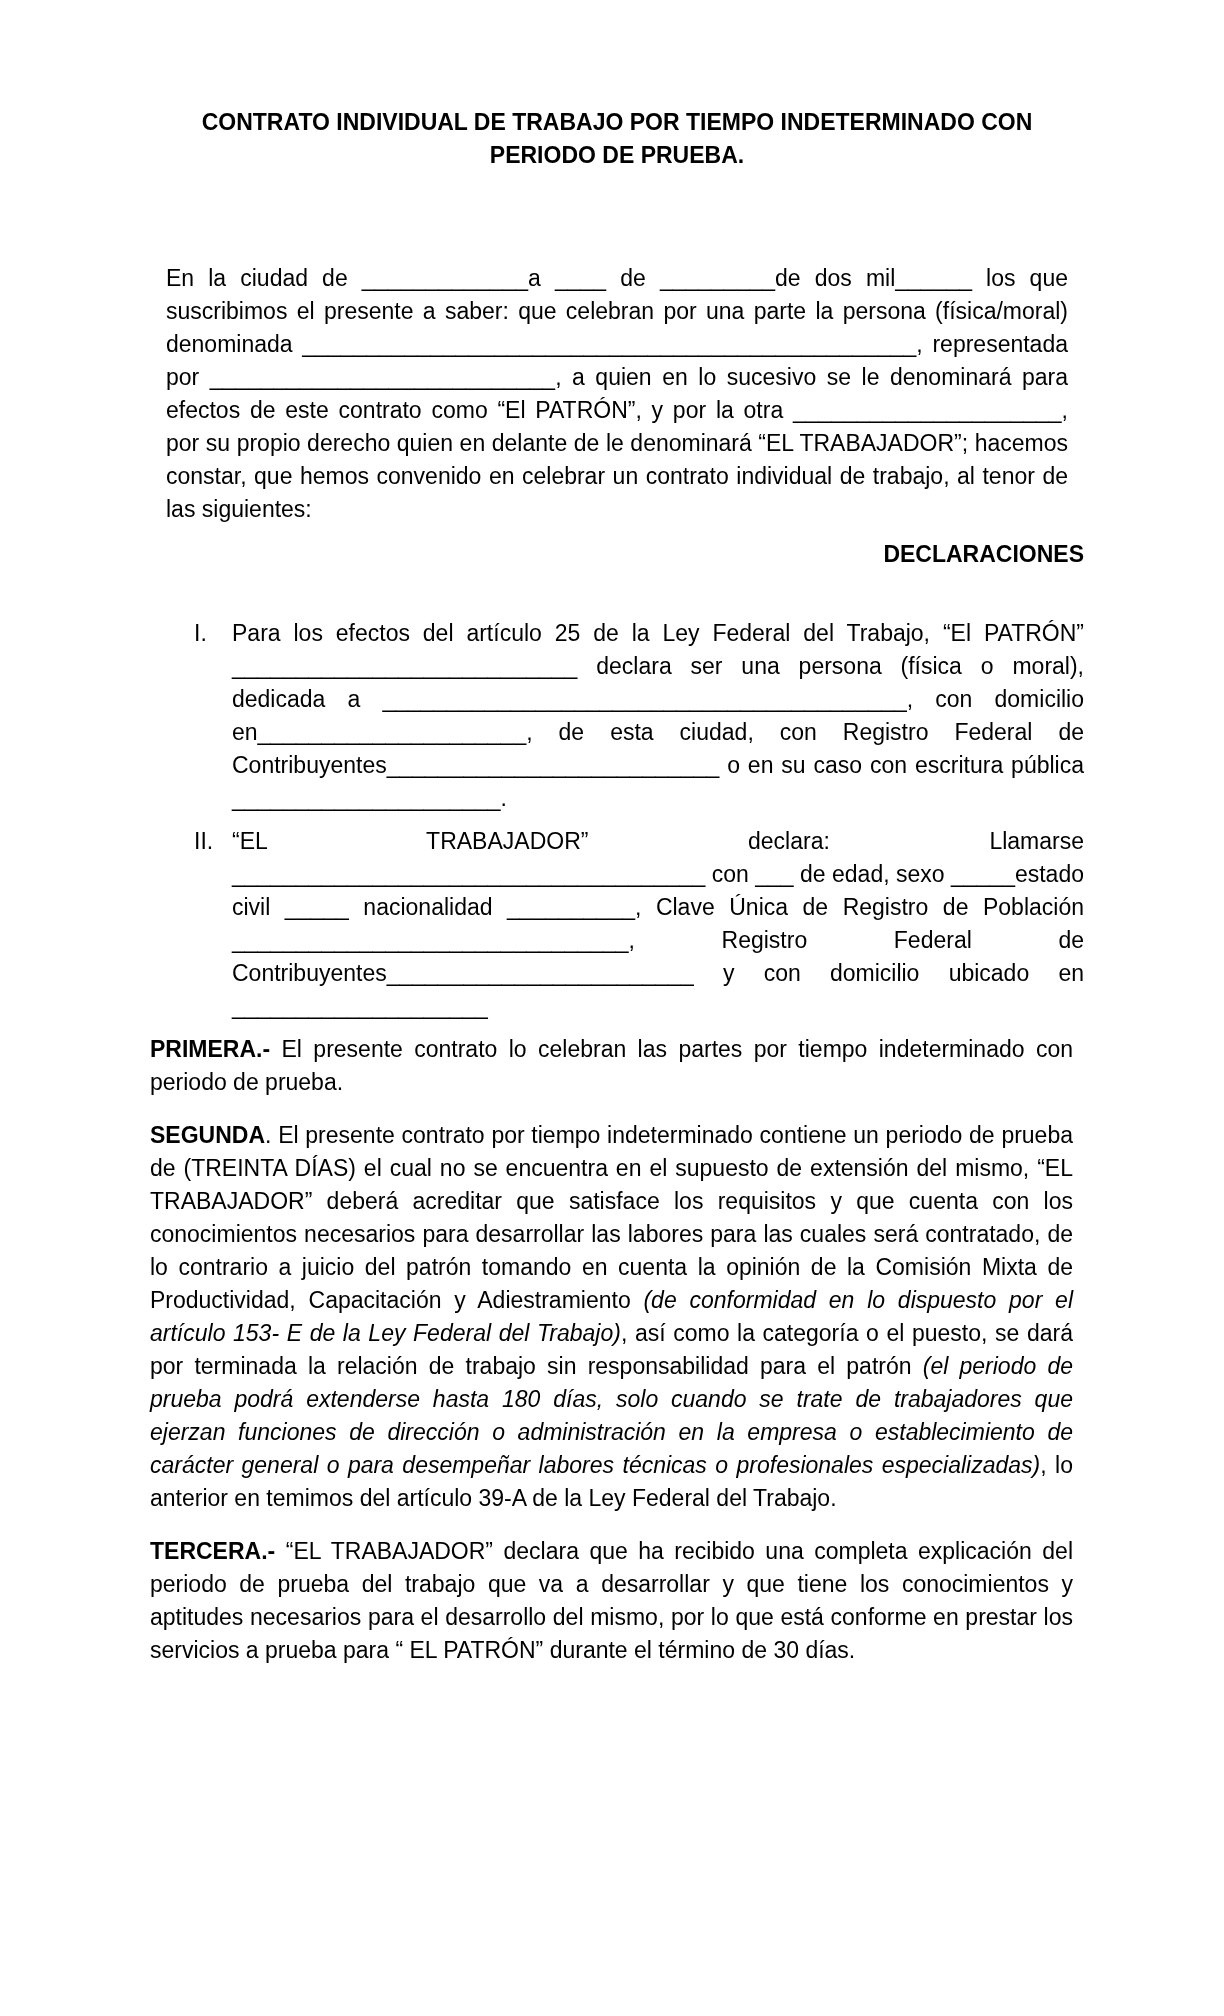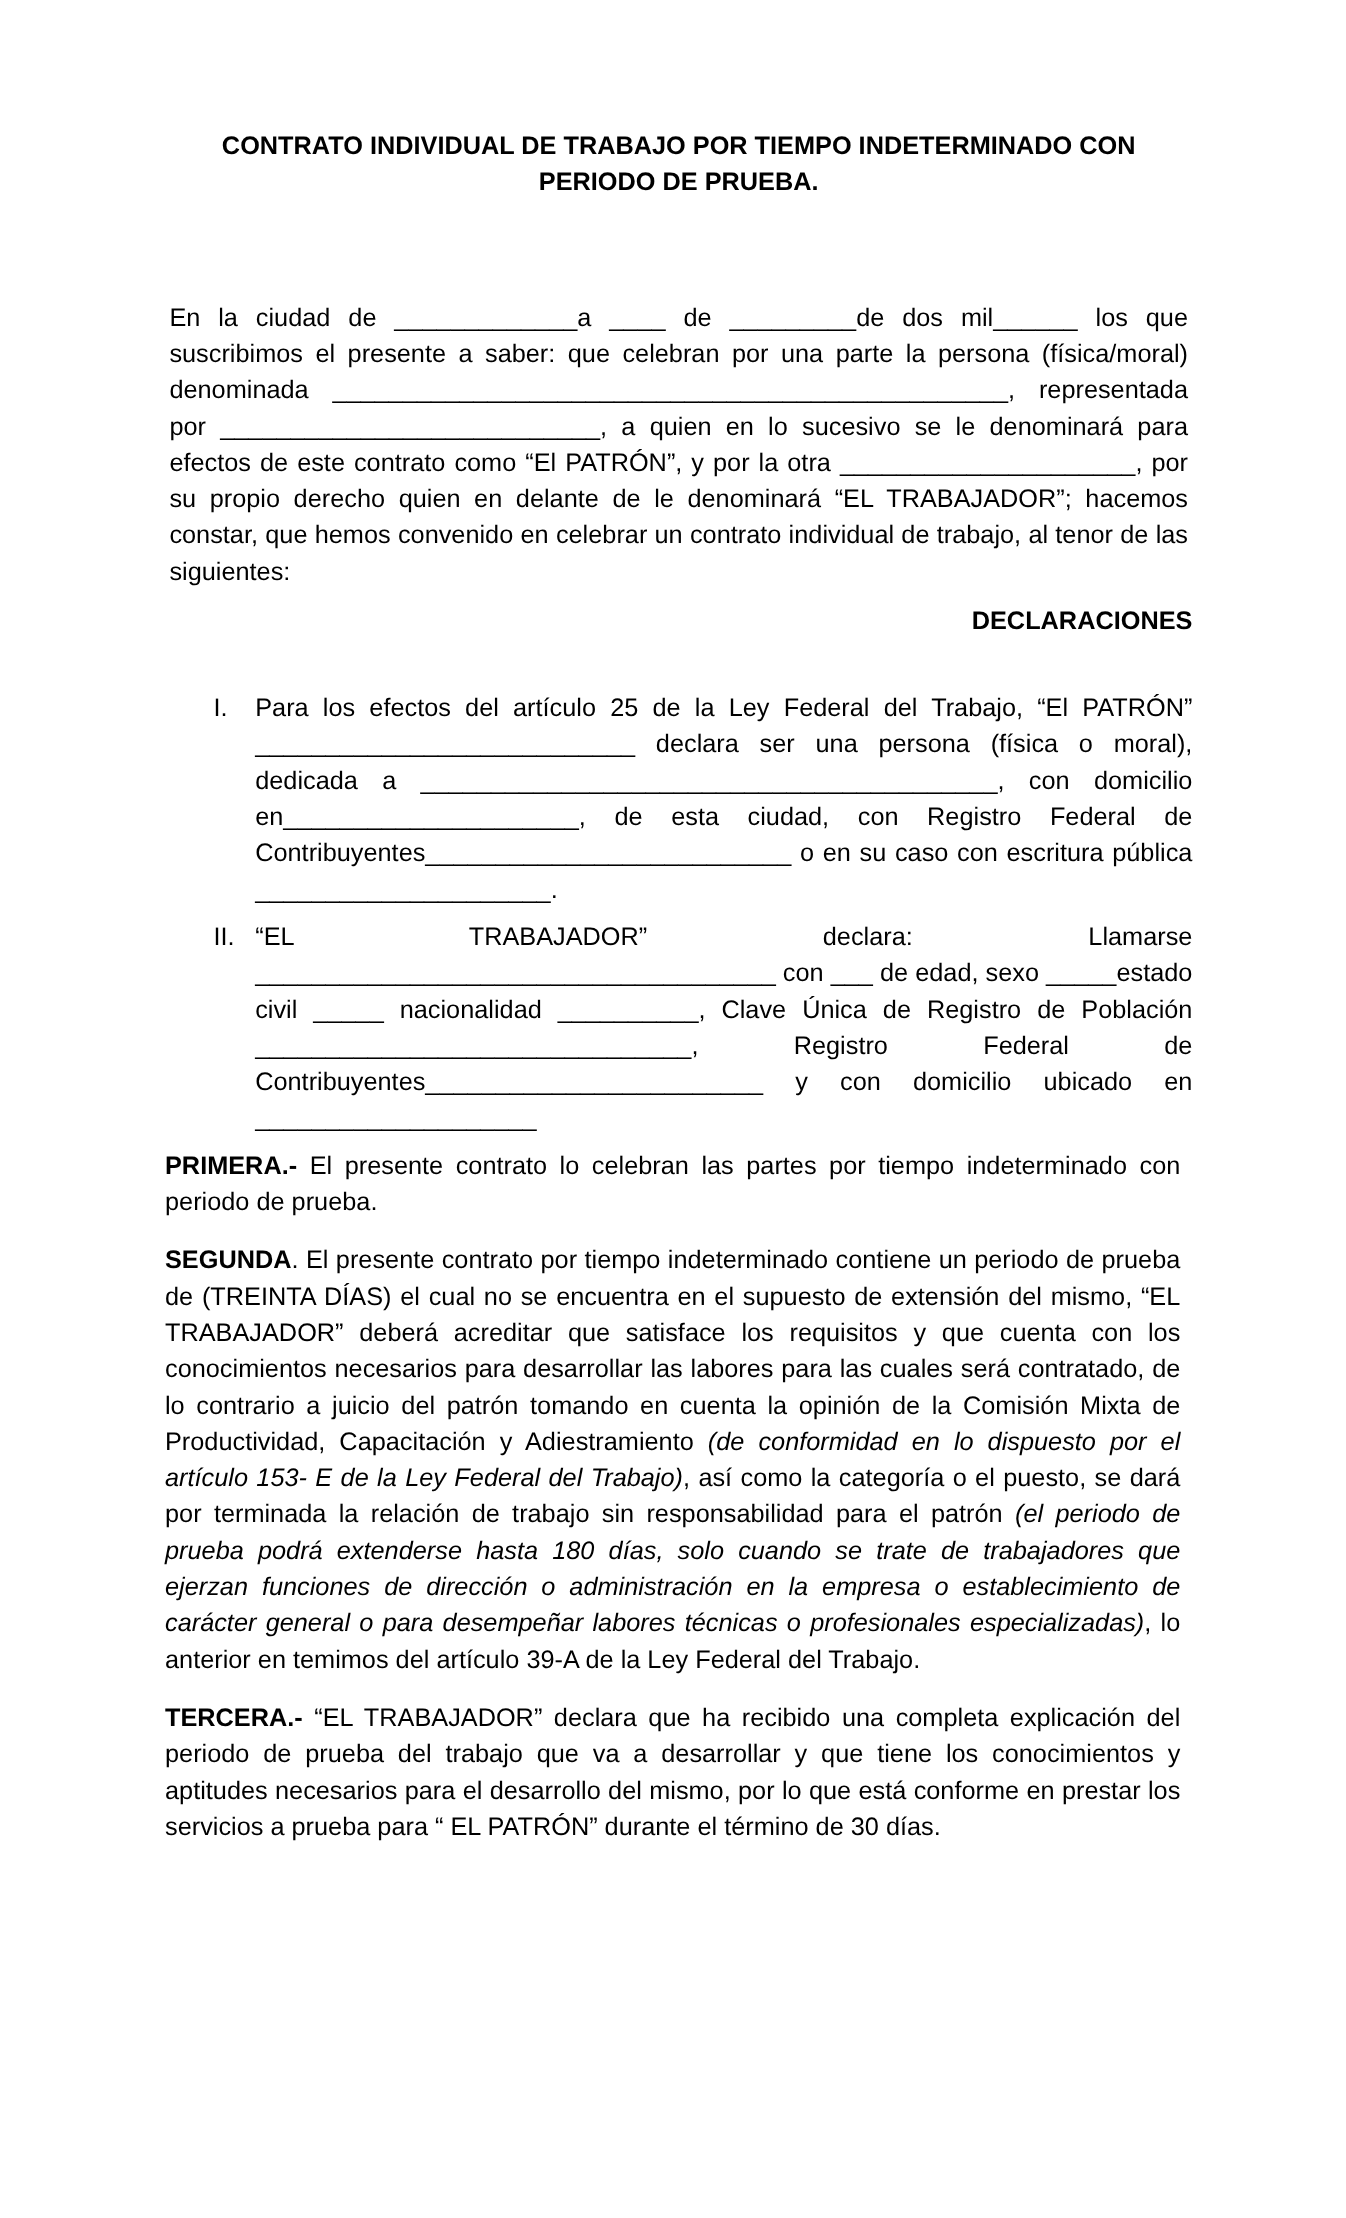--- a/index.html
+++ b/index.html
@@ -13,23 +13,23 @@
     padding: 100px 140px 60px 150px;
     font-family: "Liberation Sans", "DejaVu Sans", sans-serif;
     font-size: 23px;
     line-height: 33px;
   }
   .title {
     font-size: 23px;
     line-height: 33px;
     font-weight: bold;
     text-align: center;
-    margin: 16px 0 90px 0;
+    margin: 6px 0 90px 0;
   }
-  .para { margin: 4px; text-align: justify; }
+  .para { margin: 16px; text-align: justify; }
   .intro { margin-bottom: 12px; }
   .heading {
     font-size: 23px;
     line-height: 33px;
     font-weight: bold;
     text-align: right;
     margin: 0;
   }
   .decl-heading { margin: 0 0 46px 0; }
   .decl-list { margin: 0; padding: 0; list-style: none; }

